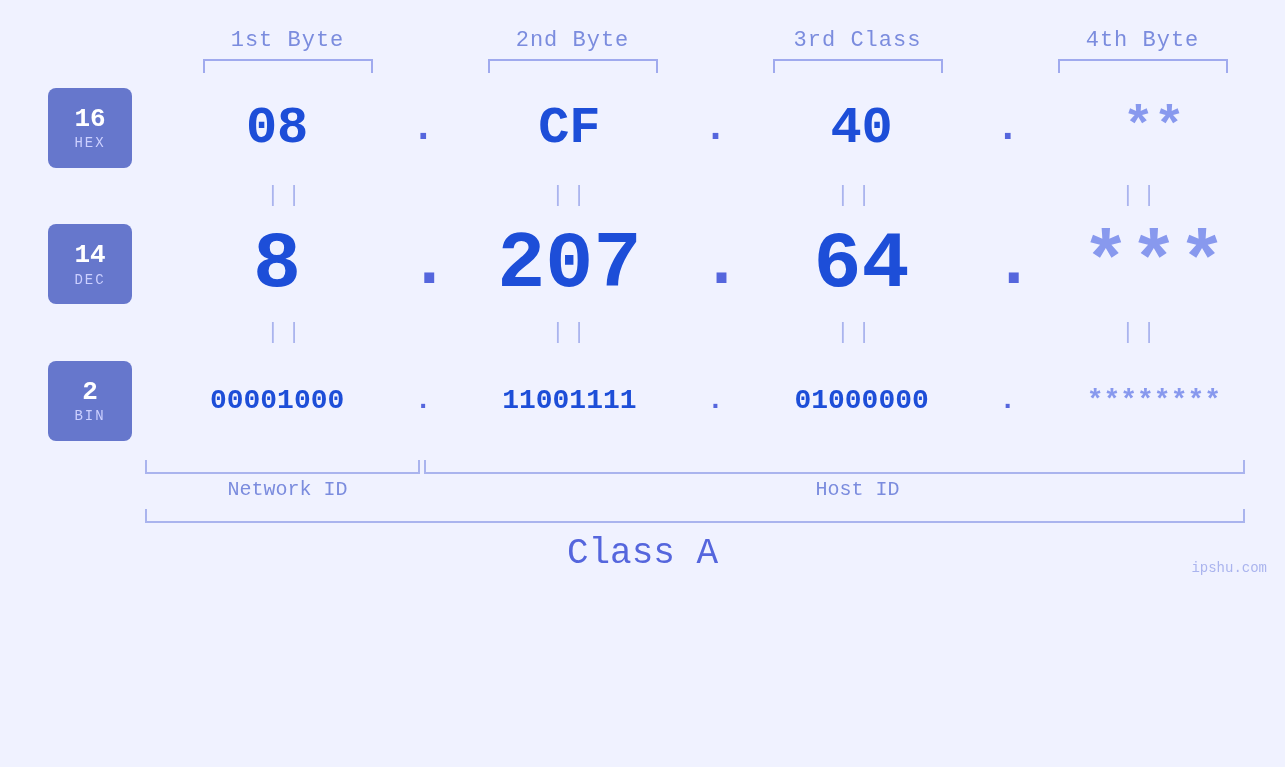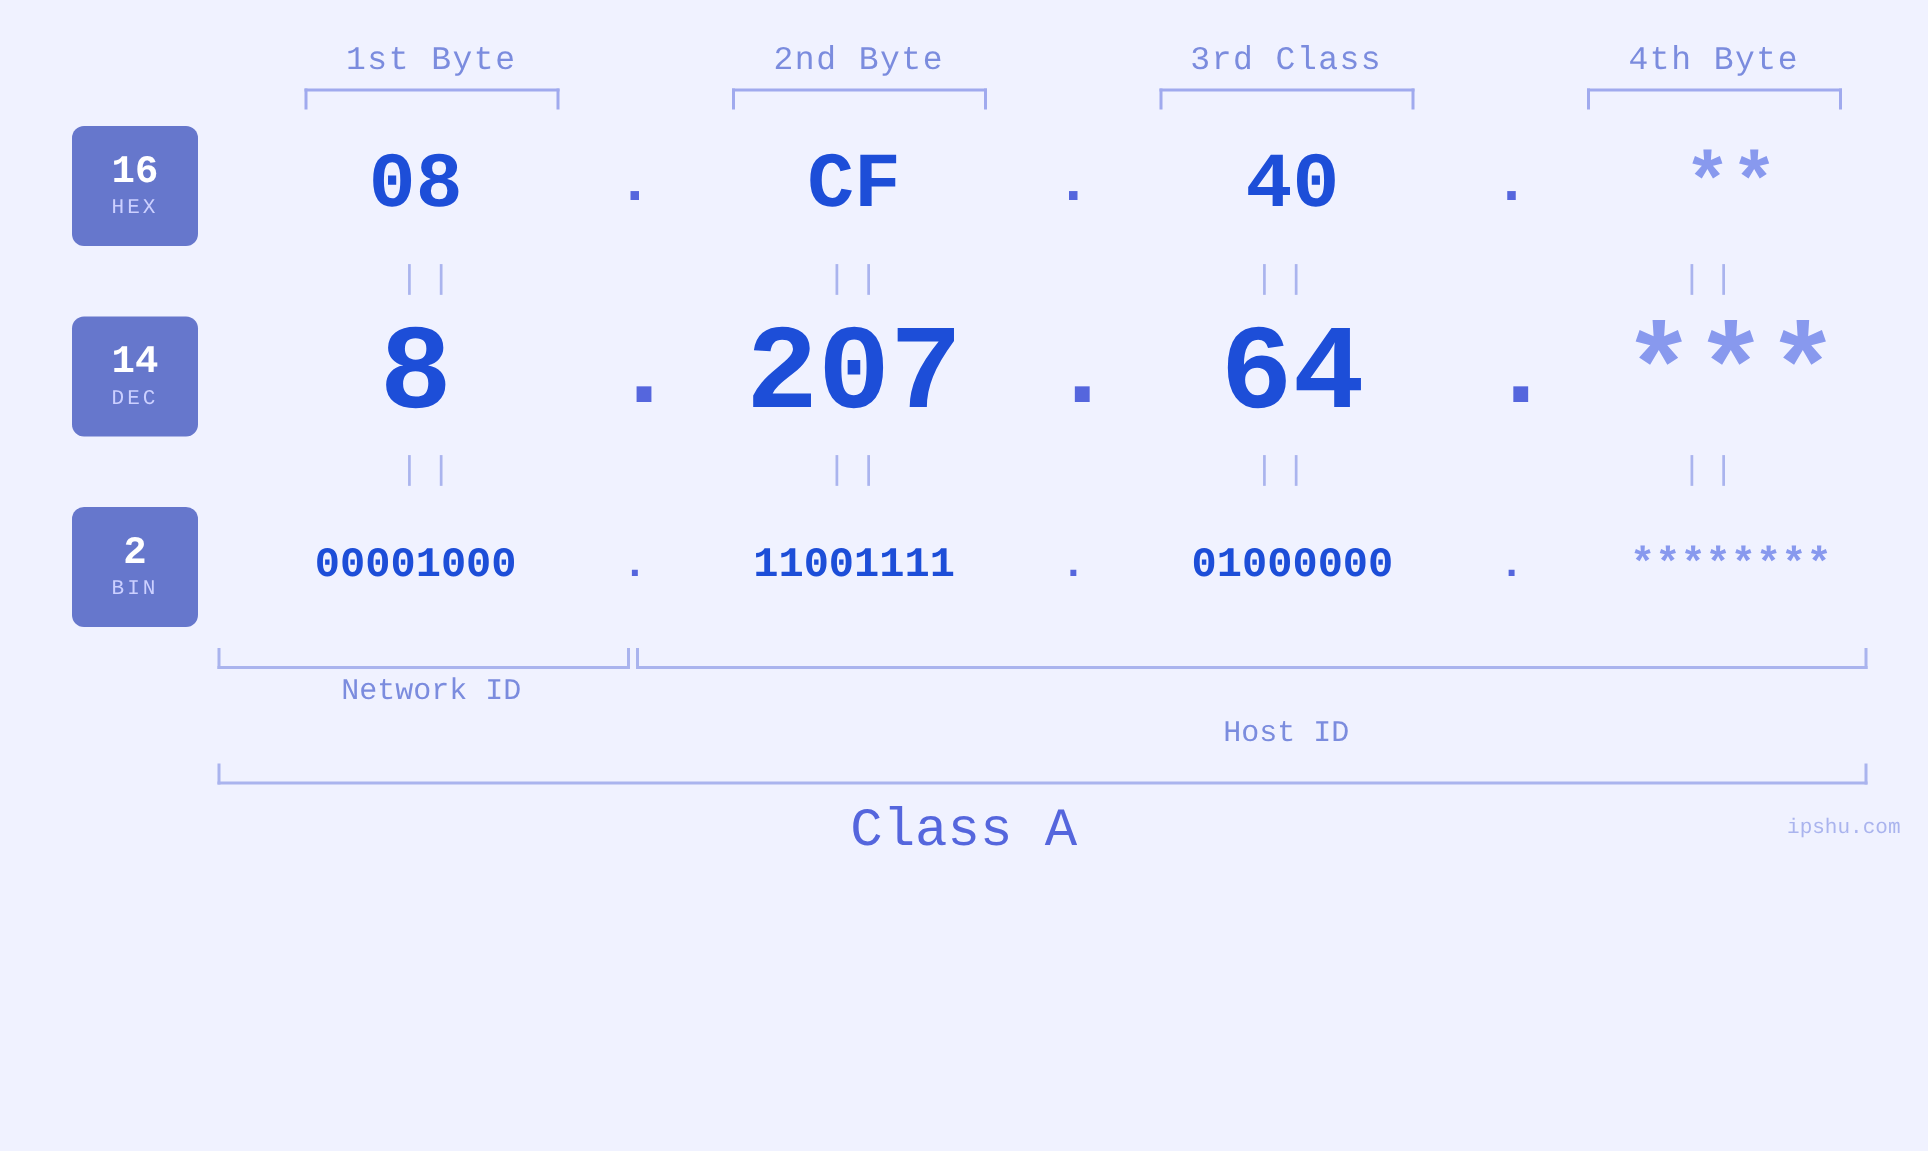--- a/index.html
+++ b/index.html
@@ -169,21 +169,20 @@
       font-size: 20px;
       font-family: 'Courier New', Courier, monospace;
     }
 
     .host-id-label {
       flex: 1;
       text-align: center;
       color: #7b8cde;
       font-size: 20px;
       font-family: 'Courier New', Courier, monospace;
-      margin-top: 28px;
     }
 
     
     .bottom-bracket-full {
       margin-left: 145px;
       margin-right: 40px;
       height: 14px;
       border: 2px solid #aab4ee;
       border-top: none;
       margin-top: 8px;
@@ -192,21 +191,21 @@
     .class-label {
       text-align: center;
       color: #5566dd;
       font-size: 36px;
       font-family: 'Courier New', Courier, monospace;
       padding: 10px 0 14px 0;
     }
 
     .watermark {
       position: absolute;
-      bottom: 28px;
+      bottom: 12px;
       right: 18px;
       color: #aab4ee;
       font-size: 14px;
       font-family: 'Courier New', Courier, monospace;
     }
   </style>
 </head>
 <body>
 
 <div class="container">

